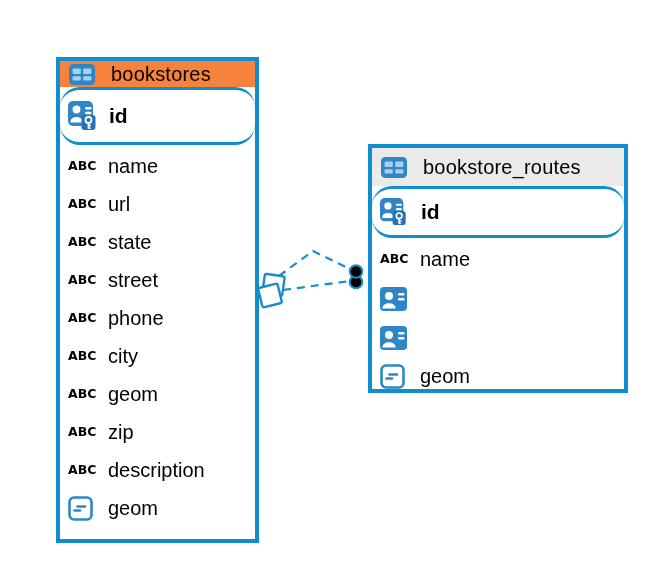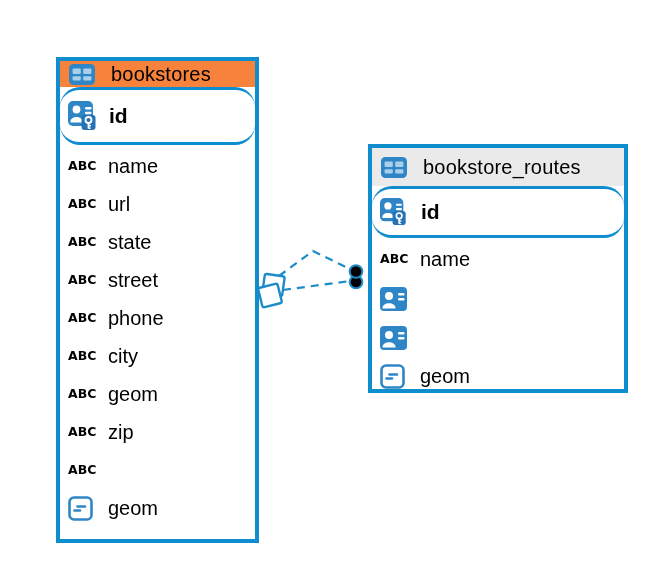--- a/index.html
+++ b/index.html
@@ -143,20 +143,21 @@
       <div class="colrow">
         <span class="ic">
             <span class="abc">ABC</span>
           </span>
         <span class="cname">zip</span>
       </div>
       <div class="colrow">
         <span class="ic">
             <span class="abc">ABC</span>
           </span>
+        <span class="cname">description</span>
       </div>
       <div class="colrow">
         <span class="ic">
           <svg width="25" height="25" viewBox="0 0 25 25">
             <rect x="1.5" y="1.5" width="22" height="22" rx="4.5" fill="none" stroke="#2F86C7" stroke-width="2.6"></rect>
             <line x1="9.5" y1="10.5" x2="17" y2="10.5" stroke="#2F86C7" stroke-width="2.6" stroke-linecap="round"></line>
             <line x1="6.5" y1="14.5" x2="12" y2="14.5" stroke="#2F86C7" stroke-width="2.6" stroke-linecap="round"></line>
           </svg>
         </span>
         <span class="cname">geom</span>

